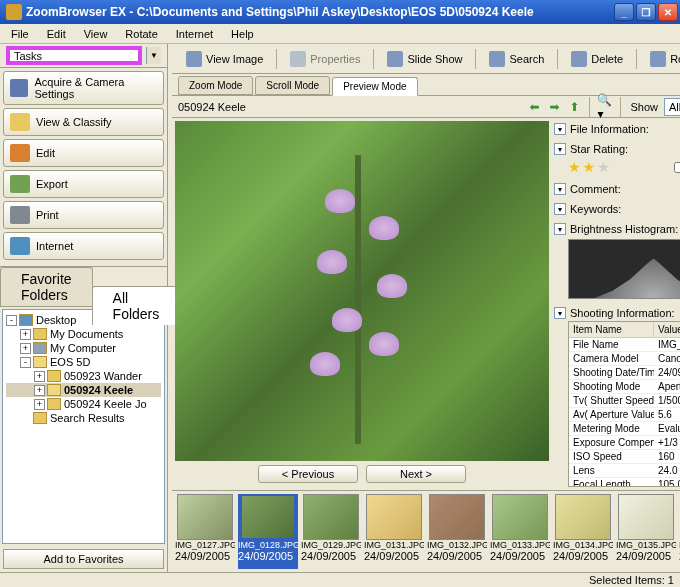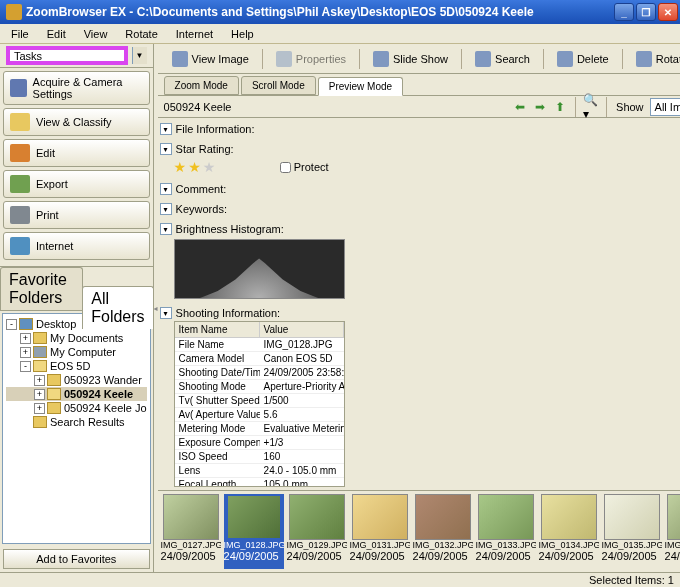--- a/index.html
+++ b/index.html
@@ -26,21 +26,21 @@
 .task-btn { display: flex; align-items: center; background: linear-gradient(to bottom, #fff, #e8e4d0); border: 1px solid #a0a088; border-radius: 3px; padding: 4px 6px; margin-bottom: 3px; cursor: pointer; }
 .task-btn-icon { width: 20px; height: 18px; margin-right: 6px; background: #c09040; border-radius: 2px; }
 .task-btn-icon.camera { background: #6078b0; }
 .task-btn-icon.folder { background: #e8c860; }
 .task-btn-icon.edit { background: #d88030; }
 .task-btn-icon.export { background: #70a050; }
 .task-btn-icon.print { background: #808890; }
 .task-btn-icon.net { background: #5090c0; }
 
 .folder-tabs { display: flex; border-bottom: 1px solid #a0a088; }
-.ftab { padding: 3px 8px; background: #e4e0cc; border: 1px solid #a0a088; border-bottom: none; border-radius: 3px 3px 0 0; margin-right: -1px; font-size: 16px; }
+.ftab { padding: 3px 20px; background: #e4e0cc; border: 1px solid #a0a088; border-bottom: none; border-radius: 3px 3px 0 0; margin-right: -1px; font-size: 14px; }
 .ftab.active { background: white; position: relative; top: 19px; }
 
 .tree { flex: 1; background: white; border: 1px solid #7f9db9; margin: 2px; padding: 3px; overflow: auto; }
 .tree-node { display: flex; align-items: center; padding: 1px 0; white-space: nowrap; }
 .tree-indent { display: inline-block; }
 .tree-toggle { width: 11px; height: 11px; border: 1px solid #888; display: inline-flex; align-items: center; justify-content: center; font-size: 9px; margin-right: 2px; background: white; }
 .tree-icon { width: 14px; height: 12px; display: inline-block; margin-right: 3px; background: #e8c860; border: 1px solid #b09030; }
 .tree-icon.desktop { background: #6090c0; }
 .tree-icon.computer { background: #90a0b0; }
 .tree-icon.open { background: #f0d880; }
@@ -273,20 +273,36 @@
       <span class="tool-sep"></span>
       <span class="nav-icon">🔍▾</span>
       <span class="tool-sep"></span>
       <span class="show-label">Show</span>
       <div class="show-select">
         <span>All Images</span>
       </div>
     </div>
 
     <div class="main-row">
+      <div class="preview-col">
+        <div class="preview-img">
+          <div class="flower-stem"></div>
+          <div class="flower" style="left:40%;top:20%"></div>
+          <div class="flower" style="left:52%;top:28%"></div>
+          <div class="flower" style="left:38%;top:38%"></div>
+          <div class="flower" style="left:54%;top:45%"></div>
+          <div class="flower" style="left:42%;top:55%"></div>
+          <div class="flower" style="left:36%;top:68%"></div>
+          <div class="flower" style="left:52%;top:62%"></div>
+        </div>
+        <div class="preview-nav">
+          <div class="pn-btn">&lt; Previous</div>
+          <div class="pn-btn">Next &gt;</div>
+        </div>
+      </div>
 
       <div class="info-col">
         <div class="info-section">
           <div class="info-header">
               <span class="info-toggle">▾</span>
               <span class="info-title">File Information:</span>
             </div>
         </div>
         <div class="info-section">
           <div class="info-header">

